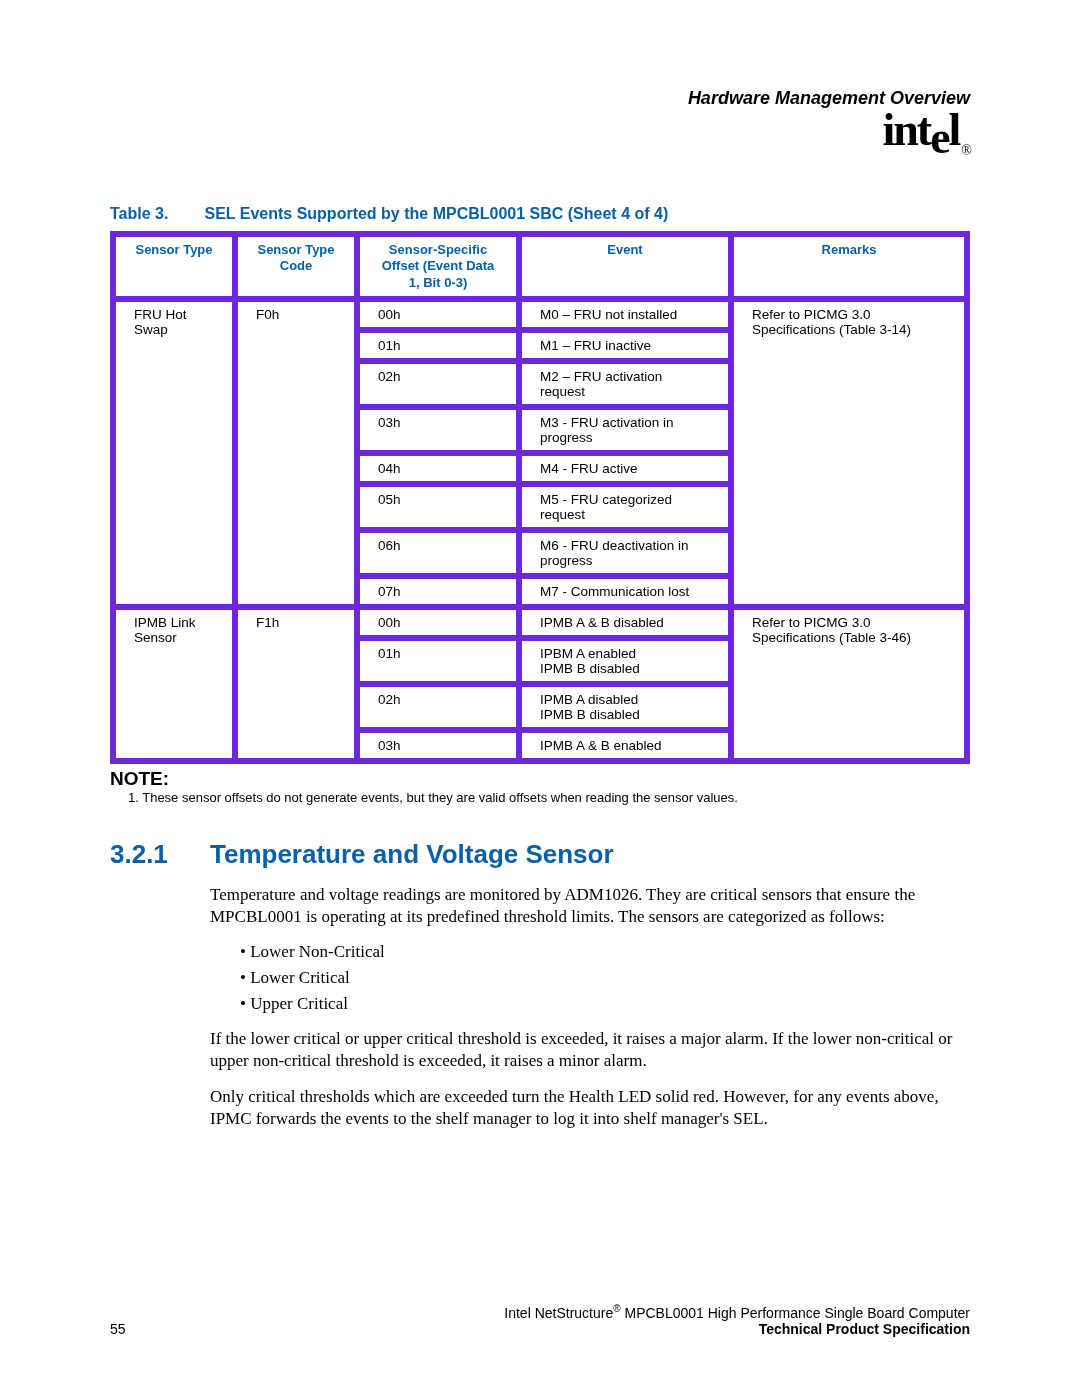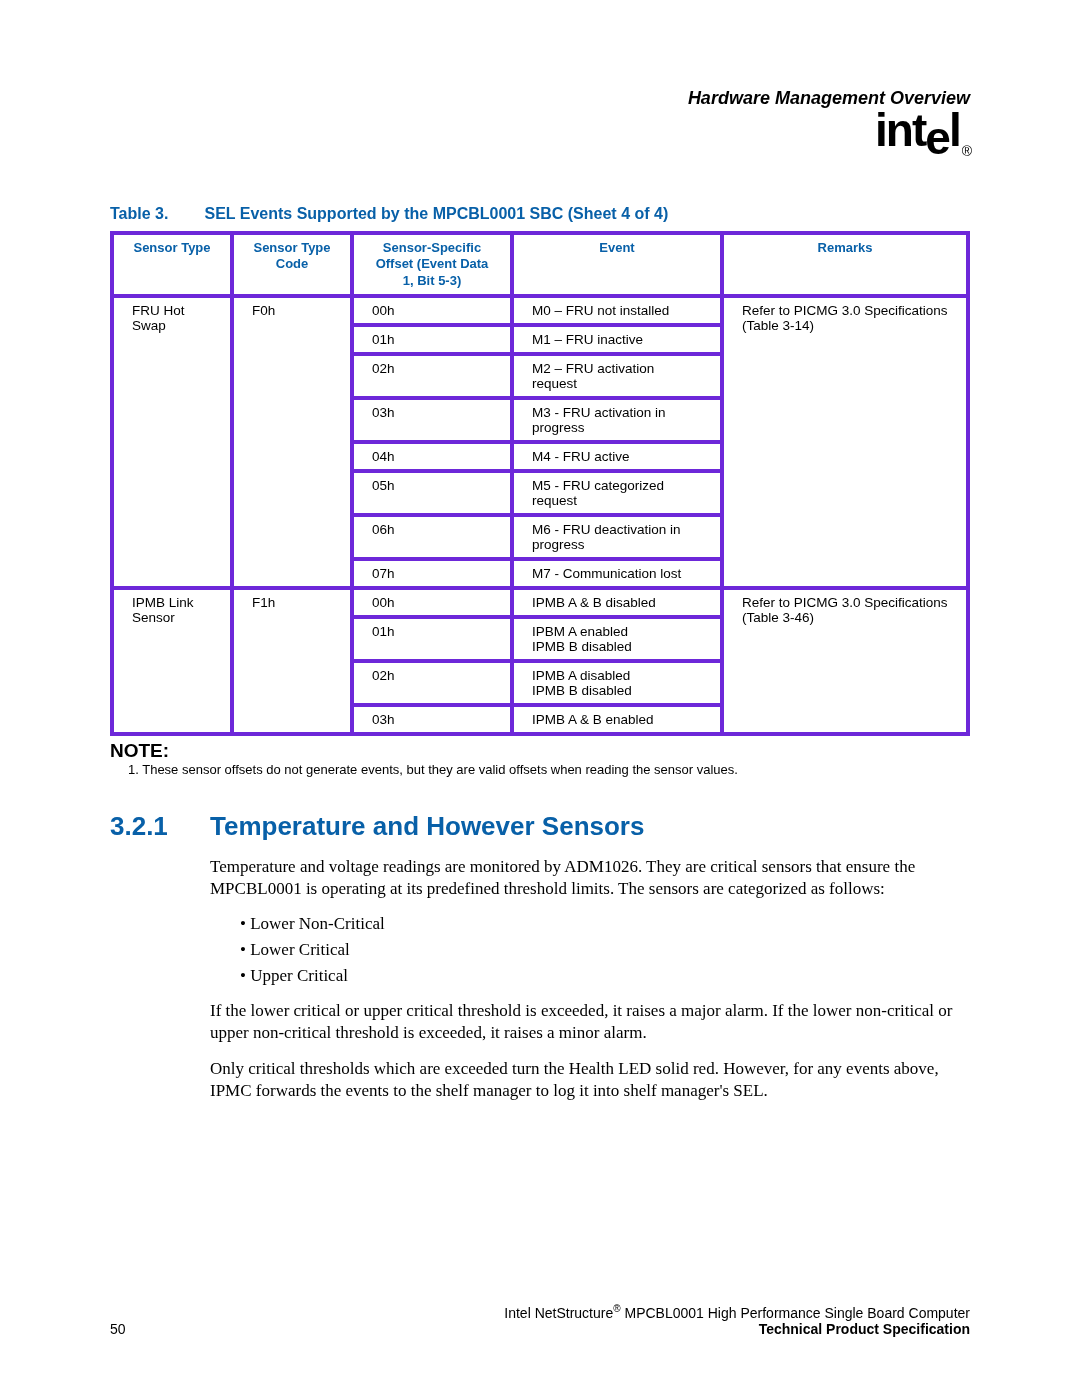--- a/index.html
+++ b/index.html
@@ -25,21 +25,21 @@
     margin-bottom: 40px;
     flex-direction: column;
   }
   .chapter-title {
     font-family: Arial, Helvetica, sans-serif;
     font-weight: bold;
     font-style: italic;
     font-size: 18px;
   }
   .logo {
-    font-family: Liberation Sans, sans-serif;
+    font-family: Liberation Serif, serif;
     font-weight: bold;
     font-size: 46px;
     letter-spacing: -2px;
     position: relative;
     top: -6px;
   }
   .logo .drop {
     position: relative;
     top: 8px;
   }
@@ -60,21 +60,21 @@
     display: inline-block;
     width: 90px;
   }
   table.sel {
     border-collapse: collapse;
     width: 100%;
     font-family: Arial, Helvetica, sans-serif;
     font-size: 13.5px;
   }
   table.sel th, table.sel td {
-    border: 4px solid #6d28d9;
+    border: 6px solid #6d28d9;
     padding: 5px 18px;
     text-align: left;
     vertical-align: top;
   }
   table.sel th {
     color: #0860a8;
     font-weight: bold;
     text-align: center;
     font-size: 13px;
     line-height: 1.25;
@@ -155,21 +155,21 @@
   <div class="table-caption">
     <span class="num">Table 3.</span>
     <span>SEL Events Supported by the MPCBL0001 SBC (Sheet 4 of 4)</span>
   </div>
 
   <table class="sel">
     <thead>
       <tr>
         <th style="width:80px">Sensor Type</th>
         <th style="width:80px">Sensor Type Code</th>
-        <th style="width:120px">Sensor-Specific Offset (Event Data 1, Bit 5-3)</th>
+        <th style="width:120px">Sensor-Specific Offset (Event Data 1, Bit 0-3)</th>
         <th style="width:170px">Event</th>
         <th>Remarks</th>
       </tr>
     </thead>
     <tbody id="sel-tbody">
         <tr>
           <td rowspan="8">FRU Hot Swap</td>
           <td rowspan="8">F0h</td>
           <td>00h</td>
           <td>M0 – FRU not installed</td>
@@ -222,35 +222,35 @@
           <td>03h</td>
           <td>IPMB A &amp; B enabled</td>
         </tr>
       </tbody>
   </table>
 
   <div class="note-label">NOTE:</div>
   <div class="note-text">1. These sensor offsets do not generate events, but they are valid offsets when reading the sensor values.</div>
 
   <div class="section-heading">
-    <span class="num">3.2.1</span><span>Temperature and However Sensors</span>
+    <span class="num">3.2.1</span><span>Temperature and Voltage Sensor</span>
   </div>
 
   <div class="body-text">Temperature and voltage readings are monitored by ADM1026. They are critical sensors that ensure the MPCBL0001 is operating at its predefined threshold limits. The sensors are categorized as follows:</div>
 
   <ul class="sensor-list" id="sensor-list">
       <li>Lower Non-Critical</li>
       <li>Lower Critical</li>
       <li>Upper Critical</li>
     </ul>
 
   <div class="body-text">If the lower critical or upper critical threshold is exceeded, it raises a major alarm. If the lower non-critical or upper non-critical threshold is exceeded, it raises a minor alarm.</div>
   <div class="body-text">Only critical thresholds which are exceeded turn the Health LED solid red. However, for any events above, IPMC forwards the events to the shelf manager to log it into shelf manager's SEL.</div>
 
   <div class="footer">
-    <div class="left">50</div>
+    <div class="left">55</div>
     <div class="right">
       <div><span>Intel NetStructure</span><span class="sup">®</span><span> MPCBL0001 High Performance Single Board Computer</span></div>
       <div class="line2">Technical Product Specification</div>
     </div>
   </div>
 
 </div>
 
 </body></html>

